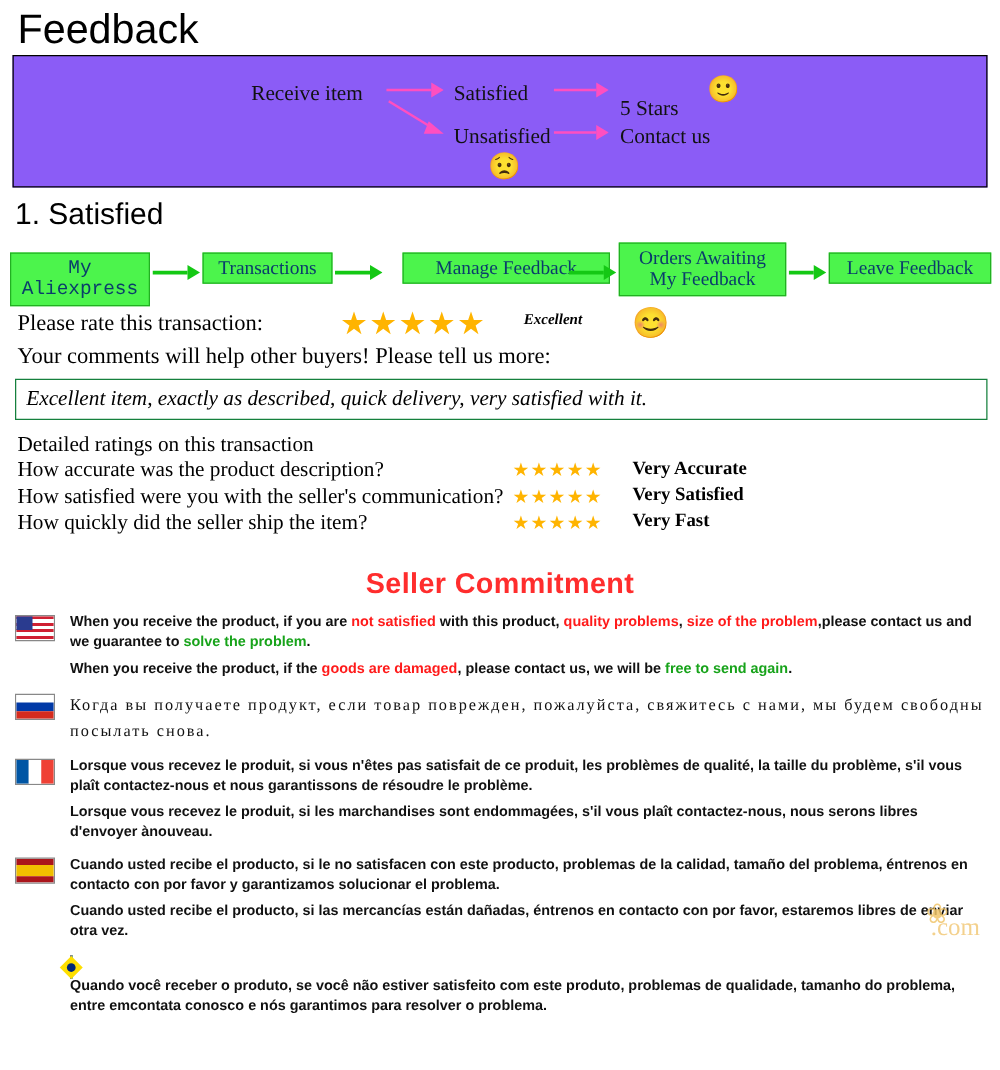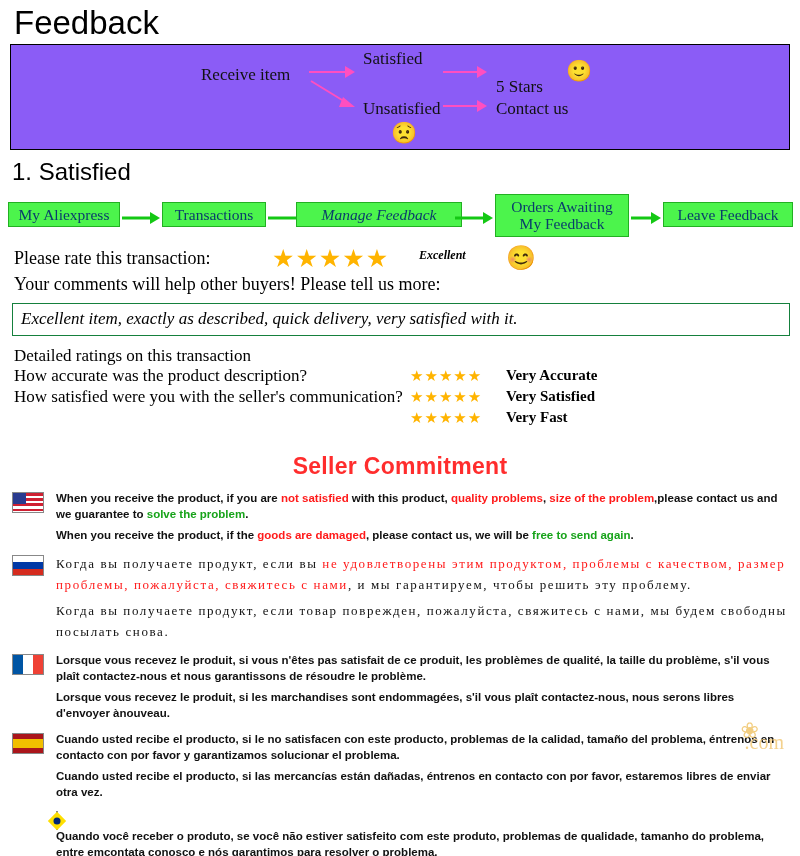--- a/index.html
+++ b/index.html
@@ -259,21 +259,21 @@
 </style>
 </head>
 <body>
 
 <div class="page">
 
   <div class="feedback-title">Feedback</div>
 
   <div class="flow-box">
     <div class="flow-label" style="left:190px; top:20px;">Receive item</div>
-    <div class="flow-label" style="left:352px; top:4px;">Satisfied</div>
+    <div class="flow-label" style="left:352px; top:20px;">Satisfied</div>
     <div class="flow-label" style="left:485px; top:32px;">5 Stars</div>
     <div class="flow-label" style="left:352px; top:54px;">Unsatisfied</div>
     <div class="flow-label" style="left:485px; top:54px;">Contact us</div>
 
     <svg class="arrow-pink" style="left:298px; top:20px;" width="46" height="14">
       <line x1="0" y1="7" x2="36" y2="7" stroke="#ff4fc0" stroke-width="2"></line>
       <polygon points="36,1 46,7 36,13" fill="#ff4fc0"></polygon>
     </svg>
     <svg class="arrow-pink" style="left:432px; top:20px;" width="44" height="14">
       <line x1="0" y1="7" x2="34" y2="7" stroke="#ff4fc0" stroke-width="2"></line>
@@ -288,31 +288,31 @@
       <polygon points="34,1 44,7 34,13" fill="#ff4fc0"></polygon>
     </svg>
 
     <div class="emoji" style="left:555px; top:16px;">🙂</div>
     <div class="emoji" style="left:380px; top:78px;">😟</div>
   </div>
 
   <div class="section-heading">1. Satisfied</div>
 
   <div class="steps-row">
-    <div class="step" style="left:8px; width:112px; top:10px;">My Aliexpress</div>
+    <div class="step" style="left:8px; width:112px; top:10px;font-family:Liberation Mono, monospace;">My Aliexpress</div>
     <svg class="step-arrow" style="left:122px; top:20px;" width="38" height="12">
       <line x1="0" y1="6" x2="28" y2="6" stroke="#14c814" stroke-width="3"></line>
       <polygon points="28,0 38,6 28,12" fill="#14c814"></polygon>
     </svg>
     <div class="step" style="left:162px; width:104px; top:10px;">Transactions</div>
     <svg class="step-arrow" style="left:268px; top:20px;" width="38" height="12">
       <line x1="0" y1="6" x2="28" y2="6" stroke="#14c814" stroke-width="3"></line>
       <polygon points="28,0 38,6 28,12" fill="#14c814"></polygon>
     </svg>
-    <div class="step" style="left:296px; width:166px; top:10px;font-style:italic;">Manage Feedback</div>
+    <div class="step" style="left:322px; width:166px; top:10px;">Manage Feedback</div>
     <svg class="step-arrow" style="left:455px; top:20px;" width="38" height="12">
       <line x1="0" y1="6" x2="28" y2="6" stroke="#14c814" stroke-width="3"></line>
       <polygon points="28,0 38,6 28,12" fill="#14c814"></polygon>
     </svg>
     <div class="step" style="left:495px; width:134px; top:2px; white-space:pre-line;">Orders Awaiting
 My Feedback</div>
     <svg class="step-arrow" style="left:631px; top:20px;" width="30" height="12">
       <line x1="0" y1="6" x2="20" y2="6" stroke="#14c814" stroke-width="3"></line>
       <polygon points="20,0 30,6 20,12" fill="#14c814"></polygon>
     </svg>
@@ -336,20 +336,21 @@
     <span class="q">How accurate was the product description?</span>
     <span class="stars">★★★★★</span>
     <span class="verdict">Very Accurate</span>
   </div>
   <div class="detail-row">
     <span class="q">How satisfied were you with the seller's communication?</span>
     <span class="stars">★★★★★</span>
     <span class="verdict">Very Satisfied</span>
   </div>
   <div class="detail-row">
+    <span class="q">How quickly did the seller ship the item?</span>
     <span class="stars">★★★★★</span>
     <span class="verdict">Very Fast</span>
   </div>
 
   <div class="commit-title">Seller Commitment</div>
 
   <div class="lang-block">
     <span class="flag flag-us">
       <span class="stripes"></span>
         <span class="canton"></span>
@@ -360,21 +361,20 @@
       </div>
   </div>
 
   <div class="lang-block">
     <span class="flag flag-ru">
       <span class="s1"></span>
         <span class="s2"></span>
         <span class="s3"></span>
     </span>
     <div class="lang-text ru">
-        <p>Когда вы получаете продукт, если вы <span class="red">не удовлетворены этим продуктом, проблемы с качеством, размер проблемы, пожалуйста, свяжитесь с нами</span>, и мы гарантируем, чтобы решить эту проблему.</p>
         <p>Когда вы получаете продукт, если товар поврежден, пожалуйста, свяжитесь с нами, мы будем свободны посылать снова.</p>
       </div>
   </div>
 
   <div class="lang-block">
     <span class="flag flag-fr">
       <span class="s1"></span>
         <span class="s2"></span>
         <span class="s3"></span>
     </span>

